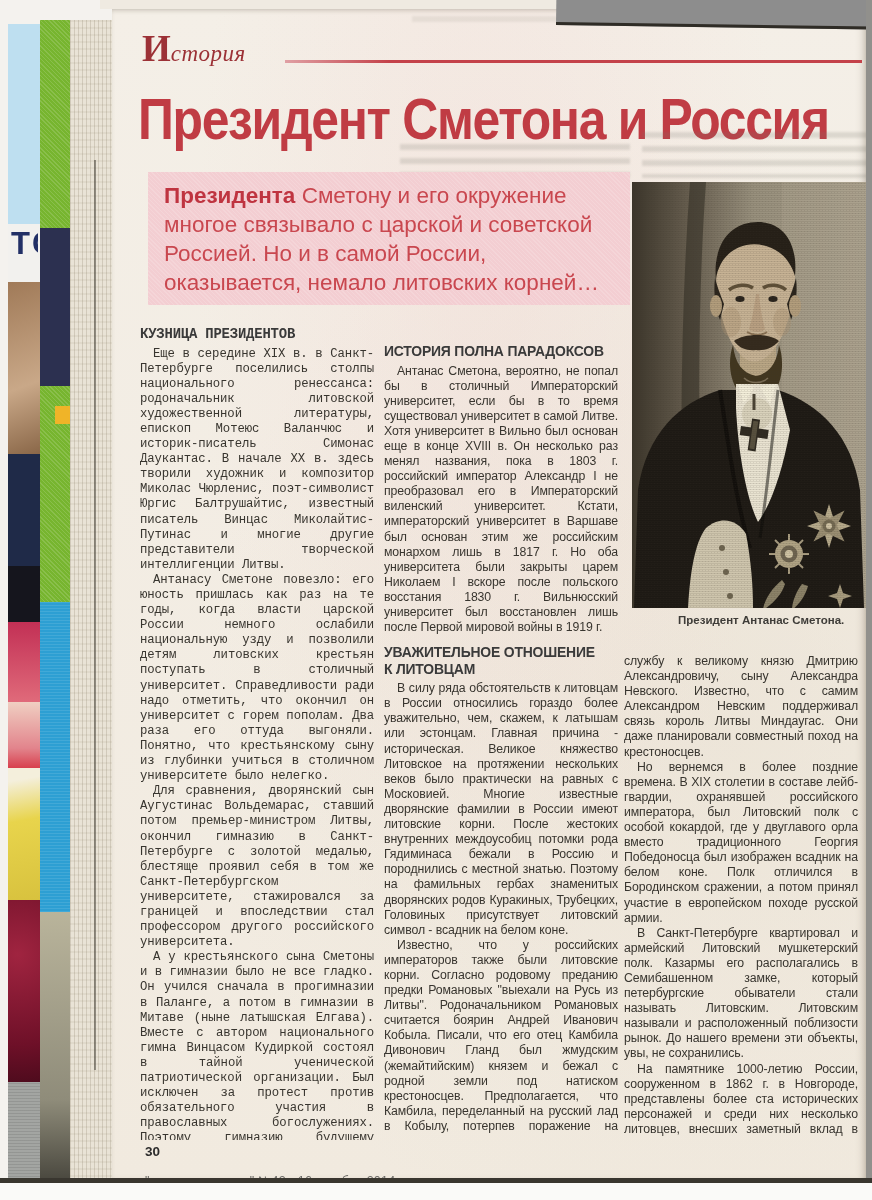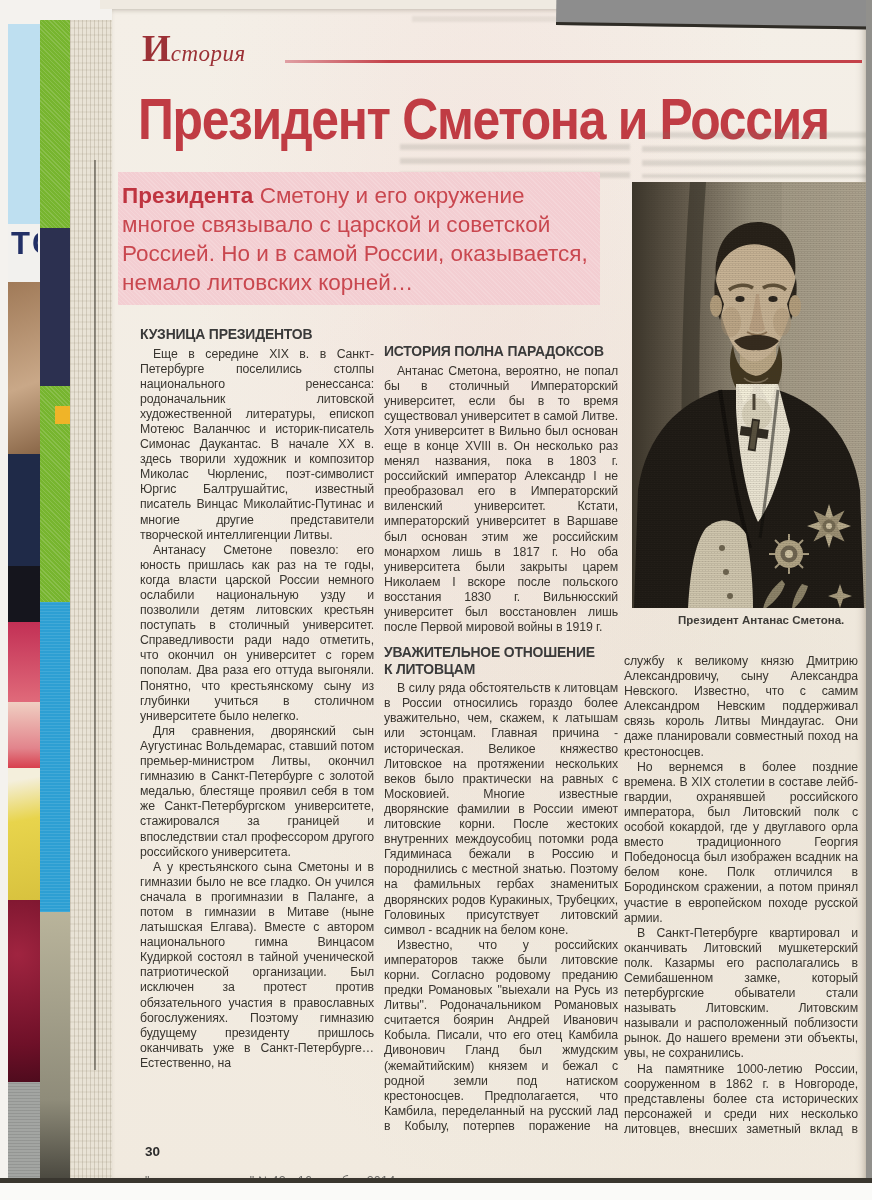--- a/index.html
+++ b/index.html
@@ -44,22 +44,22 @@
        linear-gradient(#f4efe7,#f1eadf);
      box-shadow:inset -7px 0 10px -5px rgba(90,78,56,.5), inset 0 4px 6px -4px rgba(80,70,50,.45);}
   .kicker{position:absolute;left:30px;top:24px;color:#9c3136;font-family:"Liberation Serif",serif;}
   .kicker .cap{font-size:37px;font-weight:bold;line-height:34px;}
   .kicker .rest{font-size:23px;letter-spacing:.5px;font-style:italic;}
   .rule{position:absolute;left:173px;top:52px;width:577px;height:3px;
      background:linear-gradient(to right,#e0a0a4,#c4424a 18%,#c4424a);}
   .headline{position:absolute;left:26px;top:80px;width:820px;margin:0;
      font-size:57px;line-height:62px;font-weight:bold;color:#c03c44;letter-spacing:-1.5px;
      transform:scaleX(.875);transform-origin:left top;white-space:nowrap;}
-  .leadbox{position:absolute;left:6px;top:164px;width:482px;height:133px;box-sizing:border-box;
-     padding:9px 4px;background:
+  .leadbox{position:absolute;left:36px;top:164px;width:482px;height:133px;box-sizing:border-box;
+     padding:9px 16px;background:
        repeating-linear-gradient(45deg, rgba(255,255,255,.14) 0 1px, transparent 1px 3px),#f3ced2;
      font-size:22.5px;line-height:29px;color:#c9474f;}
   .leadbox b{color:#bf3440;}
   
   .bleed{position:absolute;filter:blur(1px);opacity:.5;
      background:repeating-linear-gradient(to bottom, rgba(122,120,108,.38) 0 6px, transparent 6px 14px);}
   
   .photo{position:absolute;left:520px;top:174px;width:234px;height:426px;overflow:hidden;}
   .photo:after{content:"";position:absolute;inset:0;
      background:repeating-linear-gradient(0deg, rgba(60,52,40,.10) 0 1px, transparent 1px 2px);}
@@ -67,21 +67,21 @@
      font-size:11.5px;font-weight:bold;color:#3e3c38;padding-left:44px;}
   
   .col{position:absolute;width:234px;overflow:hidden;text-align:justify;
      font-size:12.3px;line-height:15.1px;color:#38352f;letter-spacing:-.1px;
      hyphens:auto;-webkit-hyphens:auto;}
   .col p{margin:0;text-indent:13px;}
   .col p.cont{text-indent:0;}
   .col h3{margin:9px 0 4px;font-size:14.5px;line-height:16.5px;color:#3a3a3a;
      letter-spacing:-.2px;white-space:pre-line;transform:scaleX(.96);transform-origin:left;}
   .col h3.first{margin-top:0;}
-  .col-left{left:28px;top:318px;height:814px;}
+  .col-left{left:28px;top:318px;height:814px;font-family:Liberation Mono, monospace;}
   .col-mid{left:272px;top:326px;height:802px;}
   .col-right{left:504px;top:646px;height:482px;margin-left:8px;}
   
   .footer{position:absolute;left:33px;top:1136px;display:flex;align-items:baseline;gap:15px;flex-direction:column;}
   .pageno{font-size:13.5px;font-weight:bold;color:#2c2c2c;}
   .issue{font-size:12.5px;color:#6b6a66;letter-spacing:.2px;}
   
   .top-gray{position:absolute;left:556px;top:-8px;width:330px;height:30px;background:#8d8d8d;
      border-bottom:3px solid #2f2c26;transform:rotate(.8deg);transform-origin:left bottom;}
   .right-sliver{position:absolute;left:866px;top:0;width:6px;height:1185px;background:#91908c;}
@@ -227,21 +227,21 @@
       <p>Антанас Сметона, вероятно, не попал бы в столичный Императорский университет, если бы в то время существовал университет в самой Литве. Хотя университет в Вильно был основан еще в конце XVIII в. Он несколько раз менял названия, пока в 1803 г. российский император Александр I не преобразовал его в Императорский виленский университет. Кстати, императорский университет в Варшаве был основан этим же российским монархом лишь в 1817 г. Но оба университета были закрыты царем Николаем I вскоре после польского восстания 1830 г. Вильнюсский университет был восстановлен лишь после Первой мировой войны в 1919 г.</p>
       <h3>УВАЖИТЕЛЬНОЕ ОТНОШЕНИЕ
 К ЛИТОВЦАМ</h3>
       <p>В силу ряда обстоятельств к литовцам в России относились гораздо более уважительно, чем, скажем, к латышам или эстонцам. Главная причина - историческая. Великое княжество Литовское на протяжении нескольких веков было практически на равных с Московией. Многие известные дворянские фамилии в России имеют литовские корни. После жестоких внутренних междоусобиц потомки рода Гядиминаса бежали в Россию и породнились с местной знатью. Поэтому на фамильных гербах знаменитых дворянских родов Куракиных, Трубецких, Головиных присутствует литовский символ - всадник на белом коне.</p>
       <p>Известно, что у российских императоров также были литовские корни. Согласно родовому преданию предки Романовых "выехали на Русь из Литвы". Родоначальником Романовых считается боярин Андрей Иванович Кобыла. Писали, что его отец Камбила Дивонович Гланд был жмудским (жемайтийским) князем и бежал с родной земли под натиском крестоносцев. Предполагается, что Камбила, переделанный на русский лад в Кобылу, потерпев поражение на родине, уехал на</p>
     </div>
 
     <div class="col col-right">
       <p class="cont">службу к великому князю Дмитрию Александровичу, сыну Александра Невского. Известно, что с самим Александром Невским поддерживал связь король Литвы Миндаугас. Они даже планировали совместный поход на крестоносцев.</p>
       <p>Но вернемся в более поздние времена. В XIX столетии в составе лейб-гвардии, охранявшей российского императора, был Литовский полк с особой кокардой, где у двуглавого орла вместо традиционного Георгия Победоносца был изображен всадник на белом коне. Полк отличился в Бородинском сражении, а потом принял участие в европейском походе русской армии.</p>
-      <p>В Санкт-Петербурге квартировал и оканчивать Литовский мушкетерский полк. Казармы его располагались в Семибашенном замке, который петербургские обыватели стали называть Литовским. Литовским называли и расположенный поблизости рынок. До нашего времени эти объекты, увы, не сохранились.</p>
+      <p>В Санкт-Петербурге квартировал и армейский Литовский мушкетерский полк. Казармы его располагались в Семибашенном замке, который петербургские обыватели стали называть Литовским. Литовским называли и расположенный поблизости рынок. До нашего времени эти объекты, увы, не сохранились.</p>
       <p>На памятнике 1000-летию России, сооруженном в 1862 г. в Новгороде, представлены более ста исторических персонажей и среди них несколько литовцев, внесших заметный вклад в величие и славу страны. Этот монумент можно увидеть и сегодня.</p>
     </div>
 
     <div class="footer">
       <span class="pageno">30</span>
       <span class="issue">"экспресс-неделя" №42 • 16 октября 2014 года</span>
     </div>
   </div>
 
   <div class="top-cream"></div>

